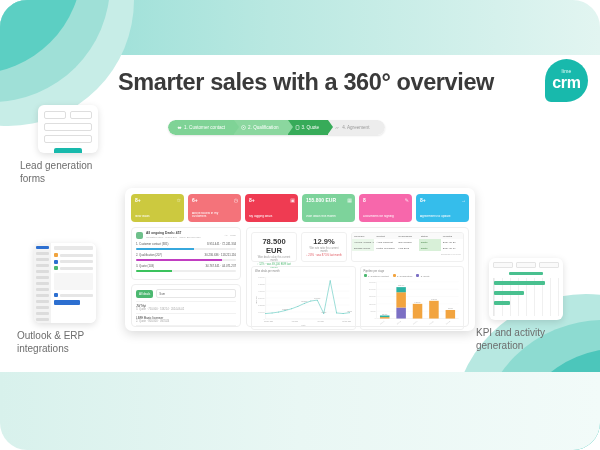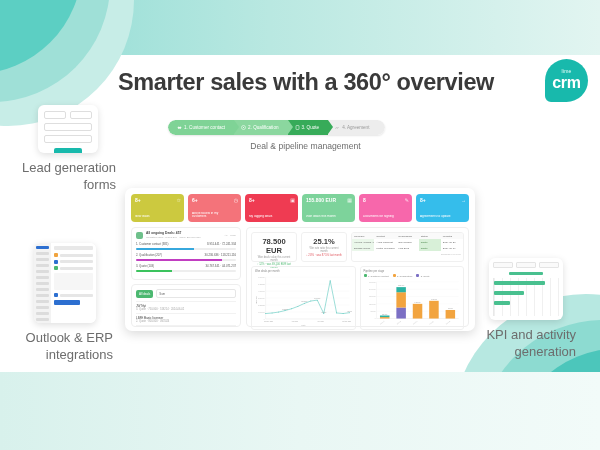--- a/index.html
+++ b/index.html
@@ -2,21 +2,21 @@
 <html><head>
 <meta charset="utf-8">
 <style>
   * { box-sizing: border-box; margin: 0; padding: 0; }
   html, body {
     width: 600px; height: 450px;
     font-family: "Liberation Sans", sans-serif;
     background: #ffffff;
     overflow: hidden;
   }
-  #stage { position: relative; width: 600px; height: 450px; background: #fff; overflow: hidden; }
+  #stage { position: relative; width: 600px; height: 450px; background: #fff; overflow: hidden; border-radius: 27px; }
 
   
   .band {
     position: absolute; left: 0; width: 600px;
     background: linear-gradient(90deg, #8fdcd4 0%, #b9e8e1 45%, #e2f5f1 100%);
   }
   .band-top { top: 0; height: 55px; }
   .band-bottom { bottom: 0; height: 78px;
     background: linear-gradient(90deg, #d8f1ec 0%, #e9f7f4 50%, #f2fbf9 100%); }
 
@@ -75,21 +75,21 @@
   .pcap { position: absolute; left: 168px; top: 141px; width: 275px; text-align: center;
     font-size: 8.6px; color: #6d6d6d; }
 
   
   .fcard { position: absolute; }
   .fcard .shell {
     background: #fff; border-radius: 6px;
     box-shadow: 0 2px 7px rgba(0,0,0,.13);
     overflow: hidden;
   }
-  .fcap { margin-top: 7px; text-align: right; font-size: 13px; color: #6d6d6d; line-height: 1.28; }
+  .fcap { margin-top: 7px; text-align: left; font-size: 10px; color: #6d6d6d; line-height: 1.28; }
 
   
   .lead { left: 38px; top: 105px; }
   .lead .shell { width: 60px; height: 48px; padding: 6px; }
   .lg-row { display: flex; gap: 4px; margin-bottom: 4px; }
   .lg-f { height: 8px; border: 1px solid #dedede; border-radius: 2px; background: #fff; flex: 1; }
   .lg-btn { height: 8px; width: 28px; margin: 5px auto 0; background: #18b9ac; border-radius: 2px; }
   .lead .fcap { width: 96px; margin-left: -18px; }
 
   
@@ -244,21 +244,20 @@
         </svg>
       <span>3. Quote</span>
     </div>
     <div class="pstep s4">
       <svg class="pic" viewBox="0 0 10 10">
           <path d="M1 7c2-4 4 2 6-3" fill="none" stroke="#9a9a9a" stroke-width="1.2"></path>
         </svg>
       <span>4. Agreement</span>
     </div>
   </div>
-  <div class="pcap">Deal &amp; pipeline management</div>
 
   <div class="fcard lead">
     <div class="shell">
       <div class="lg-row">
         <div class="lg-f"></div>
         <div class="lg-f"></div>
       </div>
       <div class="lg-f" style="margin-bottom:4px"></div>
       <div class="lg-f"></div>
       <div class="lg-btn"></div>
@@ -445,21 +444,21 @@
       <div class="dcol-r">
 
         <div style="display:flex;gap:4px;height:30px">
           <div class="kpis" style="width:96px">
             <div class="kbox">
               <div class="kbig">78.500 EUR</div>
               <div class="ksub">Won deals value this current month</div>
               <div class="kdelta" id="kd0" style="color: rgb(76, 184, 112);">↑ 12% · was 69.100 EUR last month</div>
             </div>
             <div class="kbox">
-              <div class="kbig">25.1%</div>
+              <div class="kbig">12.9%</div>
               <div class="ksub">Win rate ratio this current month</div>
               <div class="kdelta" id="kd1" style="color: rgb(224, 84, 92);">↓ 2.8% · was 87.5% last month</div>
             </div>
           </div>
           <div class="tbl">
             <div class="tr hd">
               <div class="td">Company</div>
               <div class="td">Contact</div>
               <div class="td">Responsible</div>
               <div class="td" style="flex:0 0 22px">Status</div>

